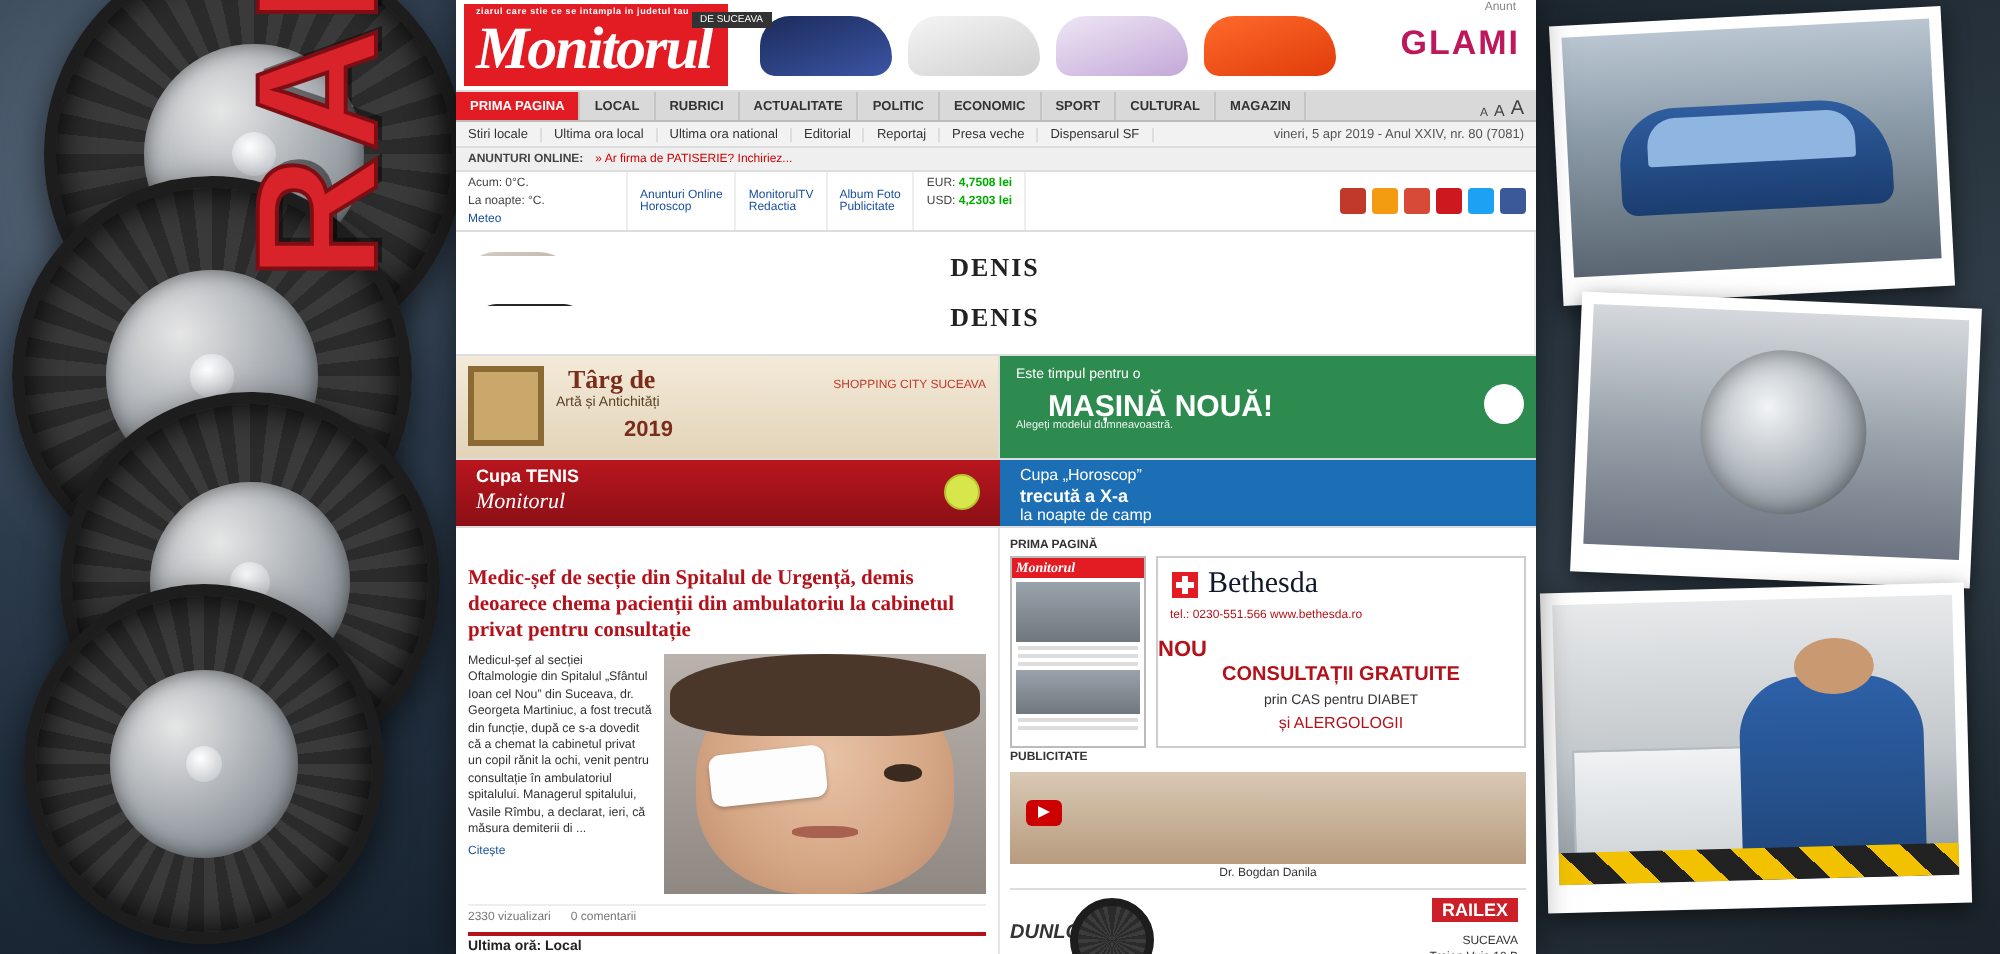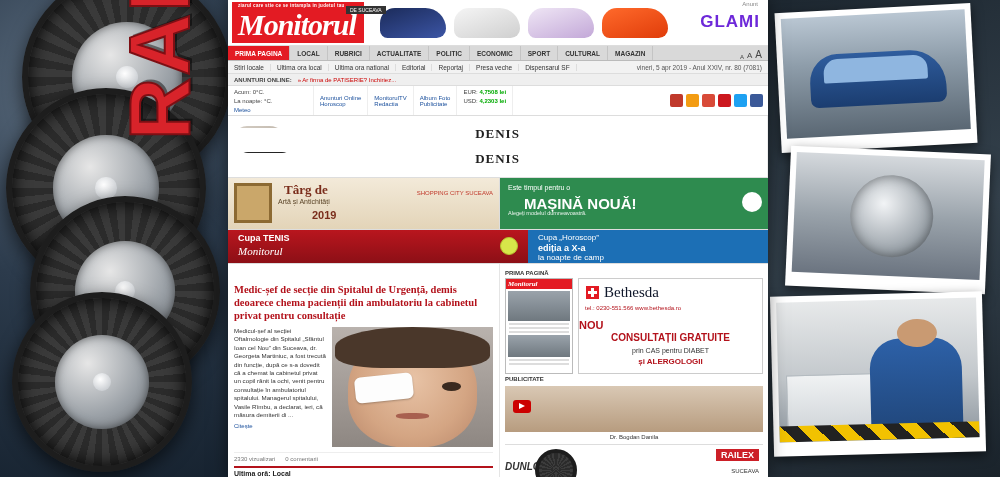--- a/index.html
+++ b/index.html
@@ -111,21 +111,21 @@
   .shoe {
     position: absolute; top: 8px; width: 66px; height: 30px;
     border-radius: 16px 22px 10px 8px;
   }
   .s1 { left: 152px; background: linear-gradient(160deg,#1b2b5a,#3c55a5); }
   .s2 { left: 226px; background: linear-gradient(160deg,#f5f5f5,#cfcfcf); }
   .s3 { left: 300px; background: linear-gradient(160deg,#efe6f5,#c3a8d8); }
   .s4 { left: 374px; background: linear-gradient(160deg,#ff6a2b,#e03c0a); }
   .glami {
     position: absolute; right: 8px; top: 12px; font-size: 17px; letter-spacing: 1px;
-    color: #6d28d9; font-weight: bold;
+    color: #be185d; font-weight: bold;
   }
   .anunt-lbl {
     position: absolute; right: 10px; top: 1px; font-size: 6px; color: #888;
   }
 
   
   .masthead {
     position: relative; height: 0;
   }
   .mon-logo {
@@ -206,21 +206,21 @@
     background: #caa76a; border: 3px solid #8c6a33; }
   .ad-targ .shop { position: absolute; right: 6px; top: 12px; font-size: 6px; color: #c0392b; text-align: center; }
   .ad-skoda { flex: 1; background: #2e8b4f; color: #fff; position: relative; }
   .ad-skoda .l1 { position: absolute; left: 8px; top: 6px; font-size: 7px; }
   .ad-skoda .l2 { position: absolute; left: 24px; top: 17px; font-size: 15px; font-weight: bold; }
   .ad-skoda .l3 { position: absolute; left: 8px; top: 32px; font-size: 5.5px; opacity: .9; }
   .ad-skoda .badge { position: absolute; right: 6px; top: 14px; width: 20px; height: 20px;
     border-radius: 50%; background: #fff; }
 
   .adrow2 { display: flex; height: 34px; border-bottom: 1px solid #ddd; }
-  .ad-tenis { width: 300px; background: linear-gradient(180deg,#b9161e,#8c0f16); color: #fff; position: relative; }
+  .ad-tenis { width: 272px; background: linear-gradient(180deg,#b9161e,#8c0f16); color: #fff; position: relative; }
   .ad-tenis .c1 { position: absolute; left: 10px; top: 3px; font-size: 9px; font-weight: bold; }
   .ad-tenis .c2 { position: absolute; left: 10px; top: 15px; font-size: 11px; font-style: italic;
     font-family: "Liberation Serif", serif; }
   .ad-tenis .ball { position: absolute; right: 10px; top: 7px; width: 18px; height: 18px; border-radius: 50%;
     background: #d7e64a; border: 1px solid #b6c22f; }
   .ad-tenis2 { flex: 1; background: #1c6fb5; color: #fff; position: relative; }
   .ad-tenis2 .c1 { position: absolute; left: 10px; top: 3px; font-size: 8px; }
   .ad-tenis2 .c2 { position: absolute; left: 10px; top: 13px; font-size: 9px; font-weight: bold; }
   .ad-tenis2 .c3 { position: absolute; left: 10px; top: 23px; font-size: 8px; }
 
@@ -278,21 +278,21 @@
   .beth .cross:after { content:""; position:absolute; left:2px; top:5px; width:9px; height:3px; background:#fff; }
   .beth .nm { position: absolute; left: 25px; top: 5px; font-family: Liberation Serif, serif;
     font-size: 15px; color: #0f172a; }
   .beth .tel { position: absolute; left: 6px; top: 26px; font-size: 6px; color: #b3121b; }
   .beth .nou { position: absolute; left: 0; right: 0; top: 40px; 
     color: #b3121b; font-weight: bold; font-size: 11px; }
   .beth .l2 { position: absolute; left: 0; right: 0; top: 53px; text-align: center;
     color: #b3121b; font-weight: bold; font-size: 10px; }
   .beth .l3 { position: absolute; left: 0; right: 0; top: 68px; text-align: center; font-size: 7px; color: #333; }
   .beth .l4 { position: absolute; left: 0; right: 0; top: 78px; text-align: center; font-size: 8px;
-    color: #b3121b; font-weight: bold; }
+    color: #b3121b; font-weight: normal; }
 
   .video { margin-top: 4px; height: 46px; background: linear-gradient(180deg,#d9c8b4,#b79c7f); position: relative; }
   .video .play { position: absolute; left: 8px; top: 14px; width: 18px; height: 13px;
     background: #cc0000; border-radius: 3px; }
   .video .play:after { content:""; position:absolute; left:6px; top:3px; border-left: 6px solid #fff;
     border-top: 3.5px solid transparent; border-bottom: 3.5px solid transparent; }
   .vcap { font-size: 6px; text-align: center; padding: 2px 0; color: #333; }
 
   .railex-ad { margin-top: 2px; height: 52px; background: #fff; border-top: 1px solid #ddd; position: relative; }
   .railex-ad .tyre-sm { position: absolute; left: 30px; top: 4px; width: 42px; height: 42px;
@@ -478,21 +478,21 @@
   </div>
 
   <div class="adrow2">
     <div class="ad-tenis">
       <div class="c1">Cupa TENIS</div>
       <div class="c2">Monitorul</div>
       <div class="ball"></div>
     </div>
     <div class="ad-tenis2">
       <div class="c1">Cupa „Horoscop”</div>
-      <div class="c2">ediția a X-a</div>
+      <div class="c2">trecută a X-a</div>
       <div class="c3">la noapte de camp</div>
     </div>
   </div>
 
   <div class="content">
 
     <div class="main-col">
       <div class="headline">Medic-șef de secție din Spitalul de Urgență, demis deoarece chema pacienții din ambulatoriu la cabinetul privat pentru consultație</div>
       <div class="artrow">
         <div class="artxt">

